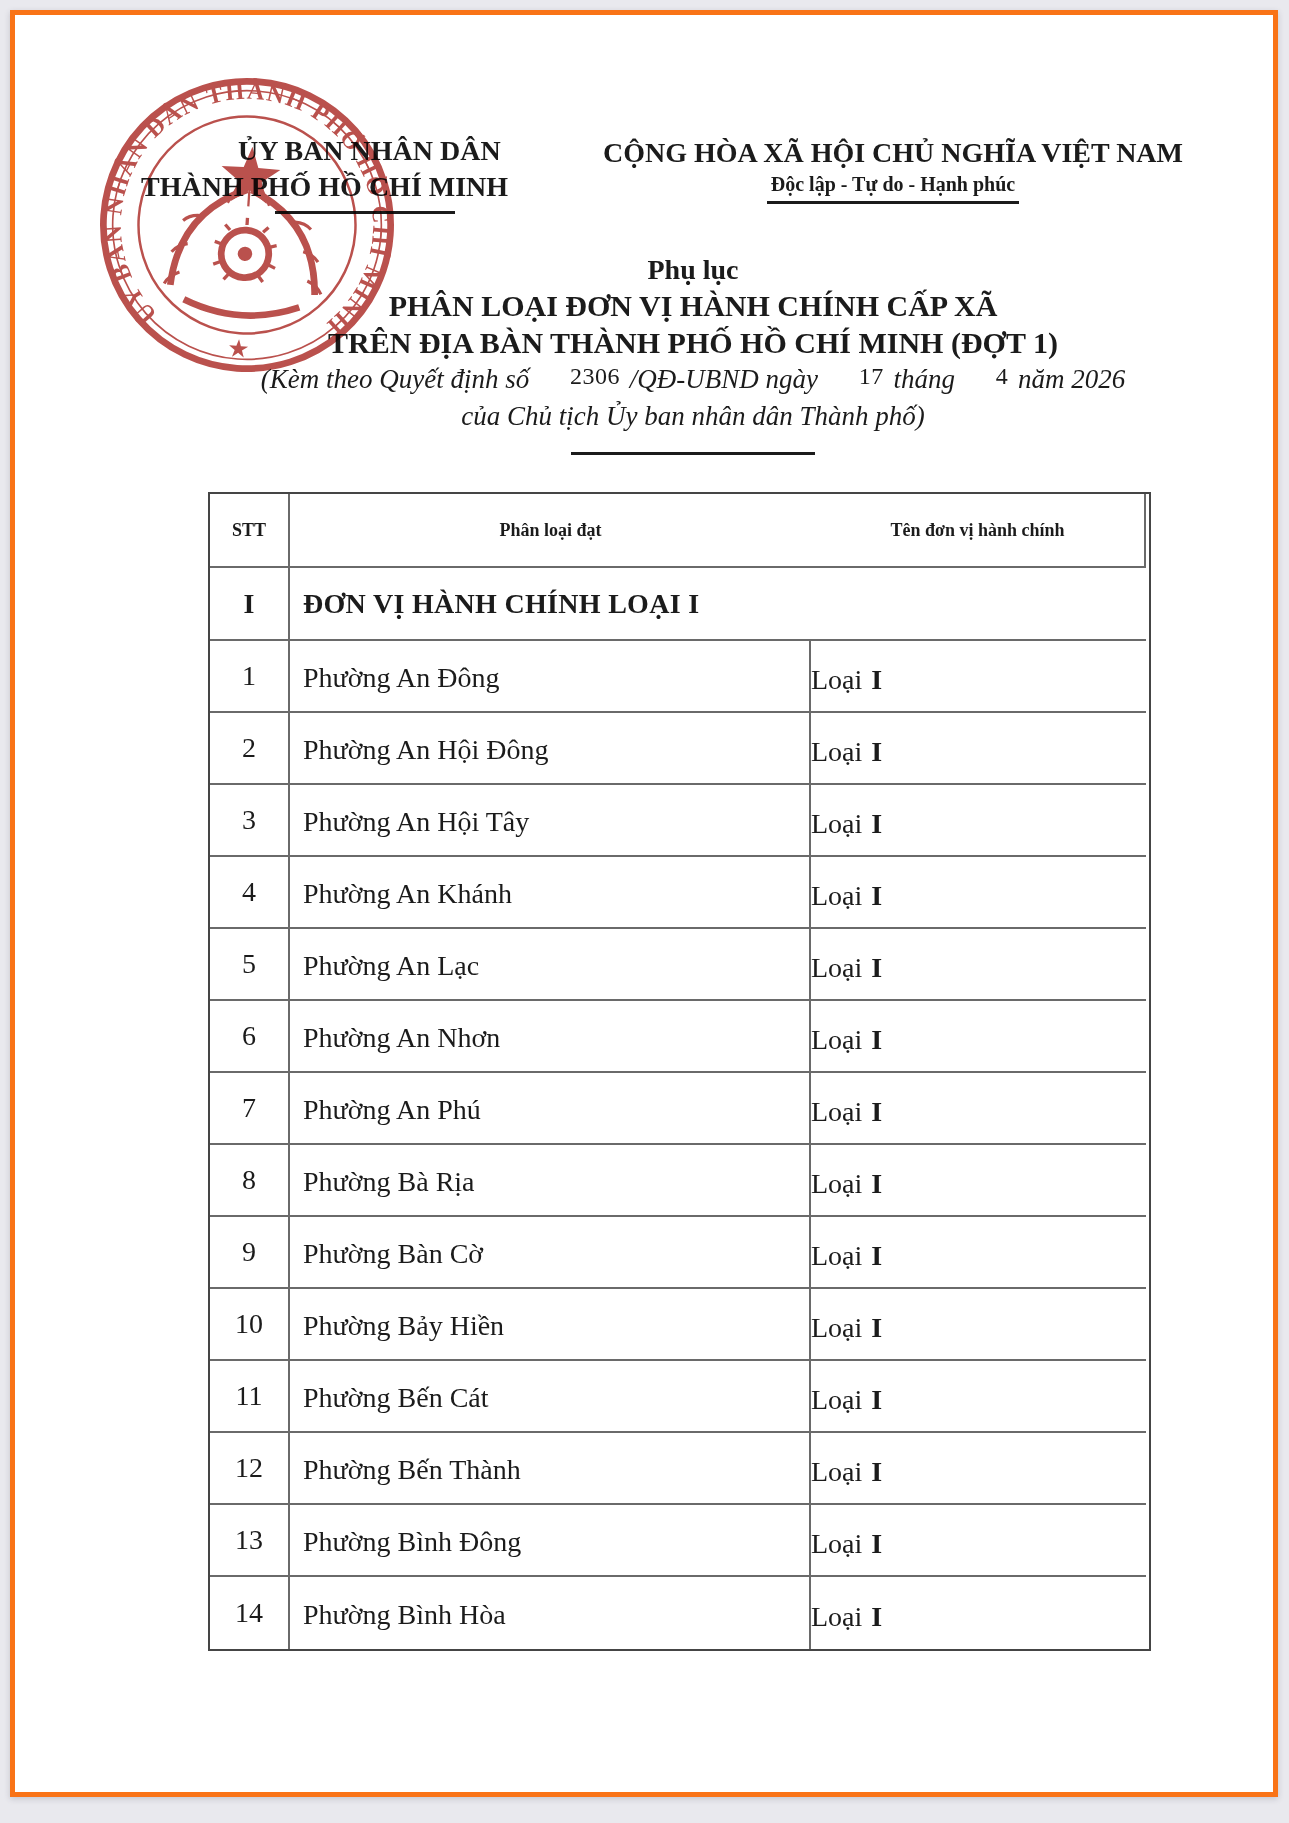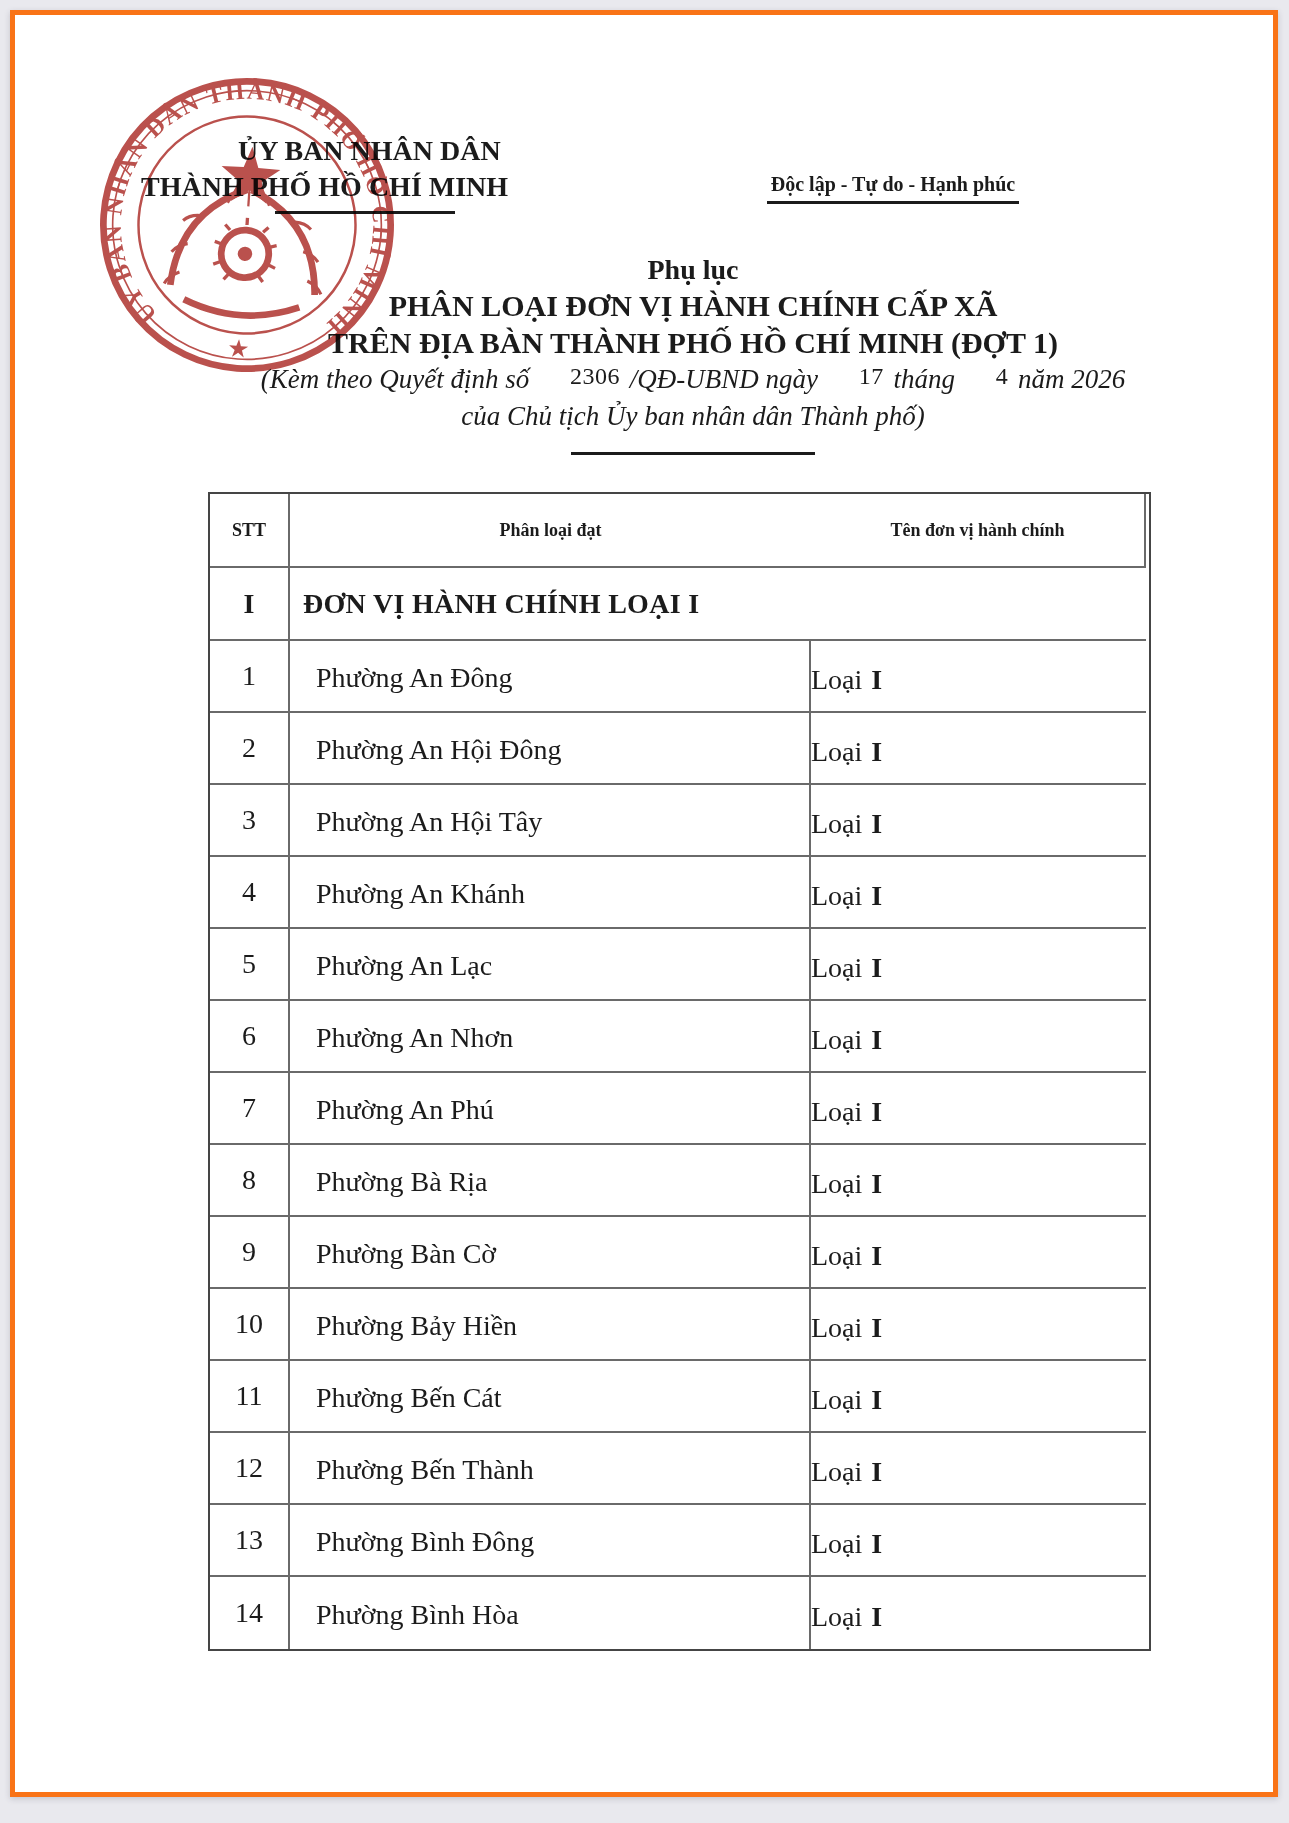--- a/index.html
+++ b/index.html
@@ -54,35 +54,36 @@
     border-bottom:2px solid #6a6a6a;
     display:flex;align-items:center;
     font-size:28px;
   }
   .cell.last-col{border-right:none;}
   .cell.no-bb{border-bottom:none;}
   .hrow{height:74px;font-weight:bold;font-size:18px;justify-content:center;text-align:center;}
   .srow{height:73px;}
   .drow{height:72px;}
   .c-stt{justify-content:center;}
-  .c-name{padding-left:26px;padding-top:4px;}
+  .c-name{padding-left:13px;padding-top:4px;}
   .section-label{grid-column:2/4;font-weight:bold;font-size:28px;padding-left:13px;letter-spacing:.3px;}
   .c-grade{padding-top:8px;}
   .grade-bold{font-weight:bold;margin-left:9px;}
   .trow{display:contents;}
 </style>
 </head>
 <body>
 
 <div class="paper">
 
   <div class="org-line1">ỦY BAN NHÂN DÂN</div>
   <div class="org-line2">THÀNH PHỐ HỒ CHÍ MINH</div>
   <div class="org-rule"></div>
 
+  <div class="nat-line1">CỘNG HÒA XÃ HỘI CHỦ NGHĨA VIỆT NAM</div>
   <div class="nat-line2-wrap">
     <span class="nat-line2">Độc lập - Tự do - Hạnh phúc</span>
   </div>
 
   <svg class="seal" viewBox="0 0 300 300">
     <g fill="none" stroke="#b5433f">
       <circle cx="150" cy="150" r="139" stroke-width="6.5"></circle>
       <circle cx="150" cy="150" r="130" stroke-width="1.6"></circle>
       <circle cx="150" cy="150" r="105" stroke-width="2.4"></circle>
     </g>

